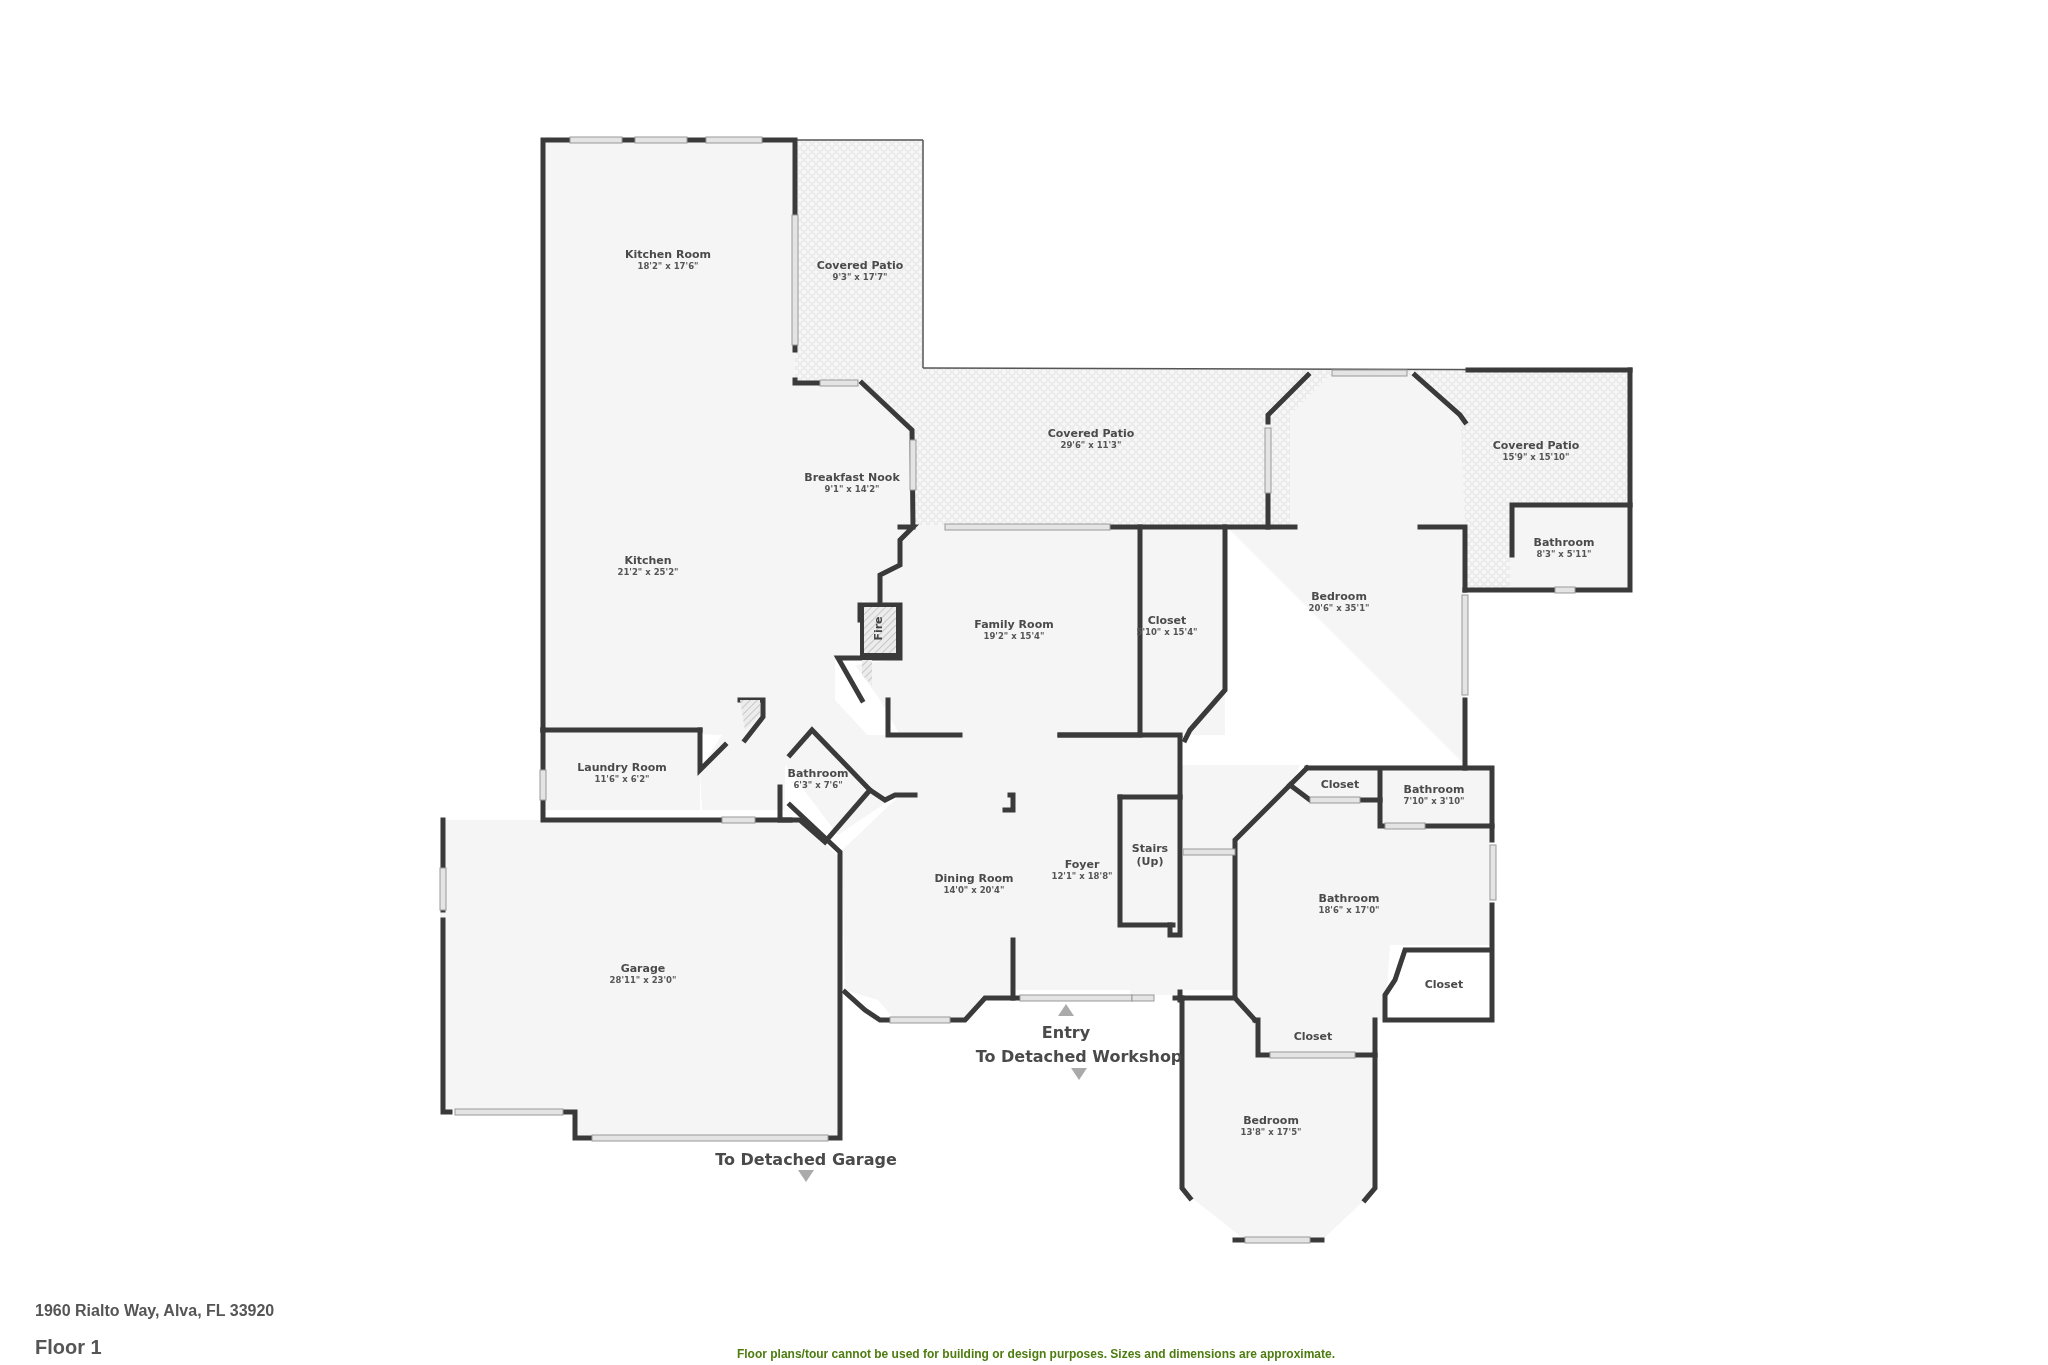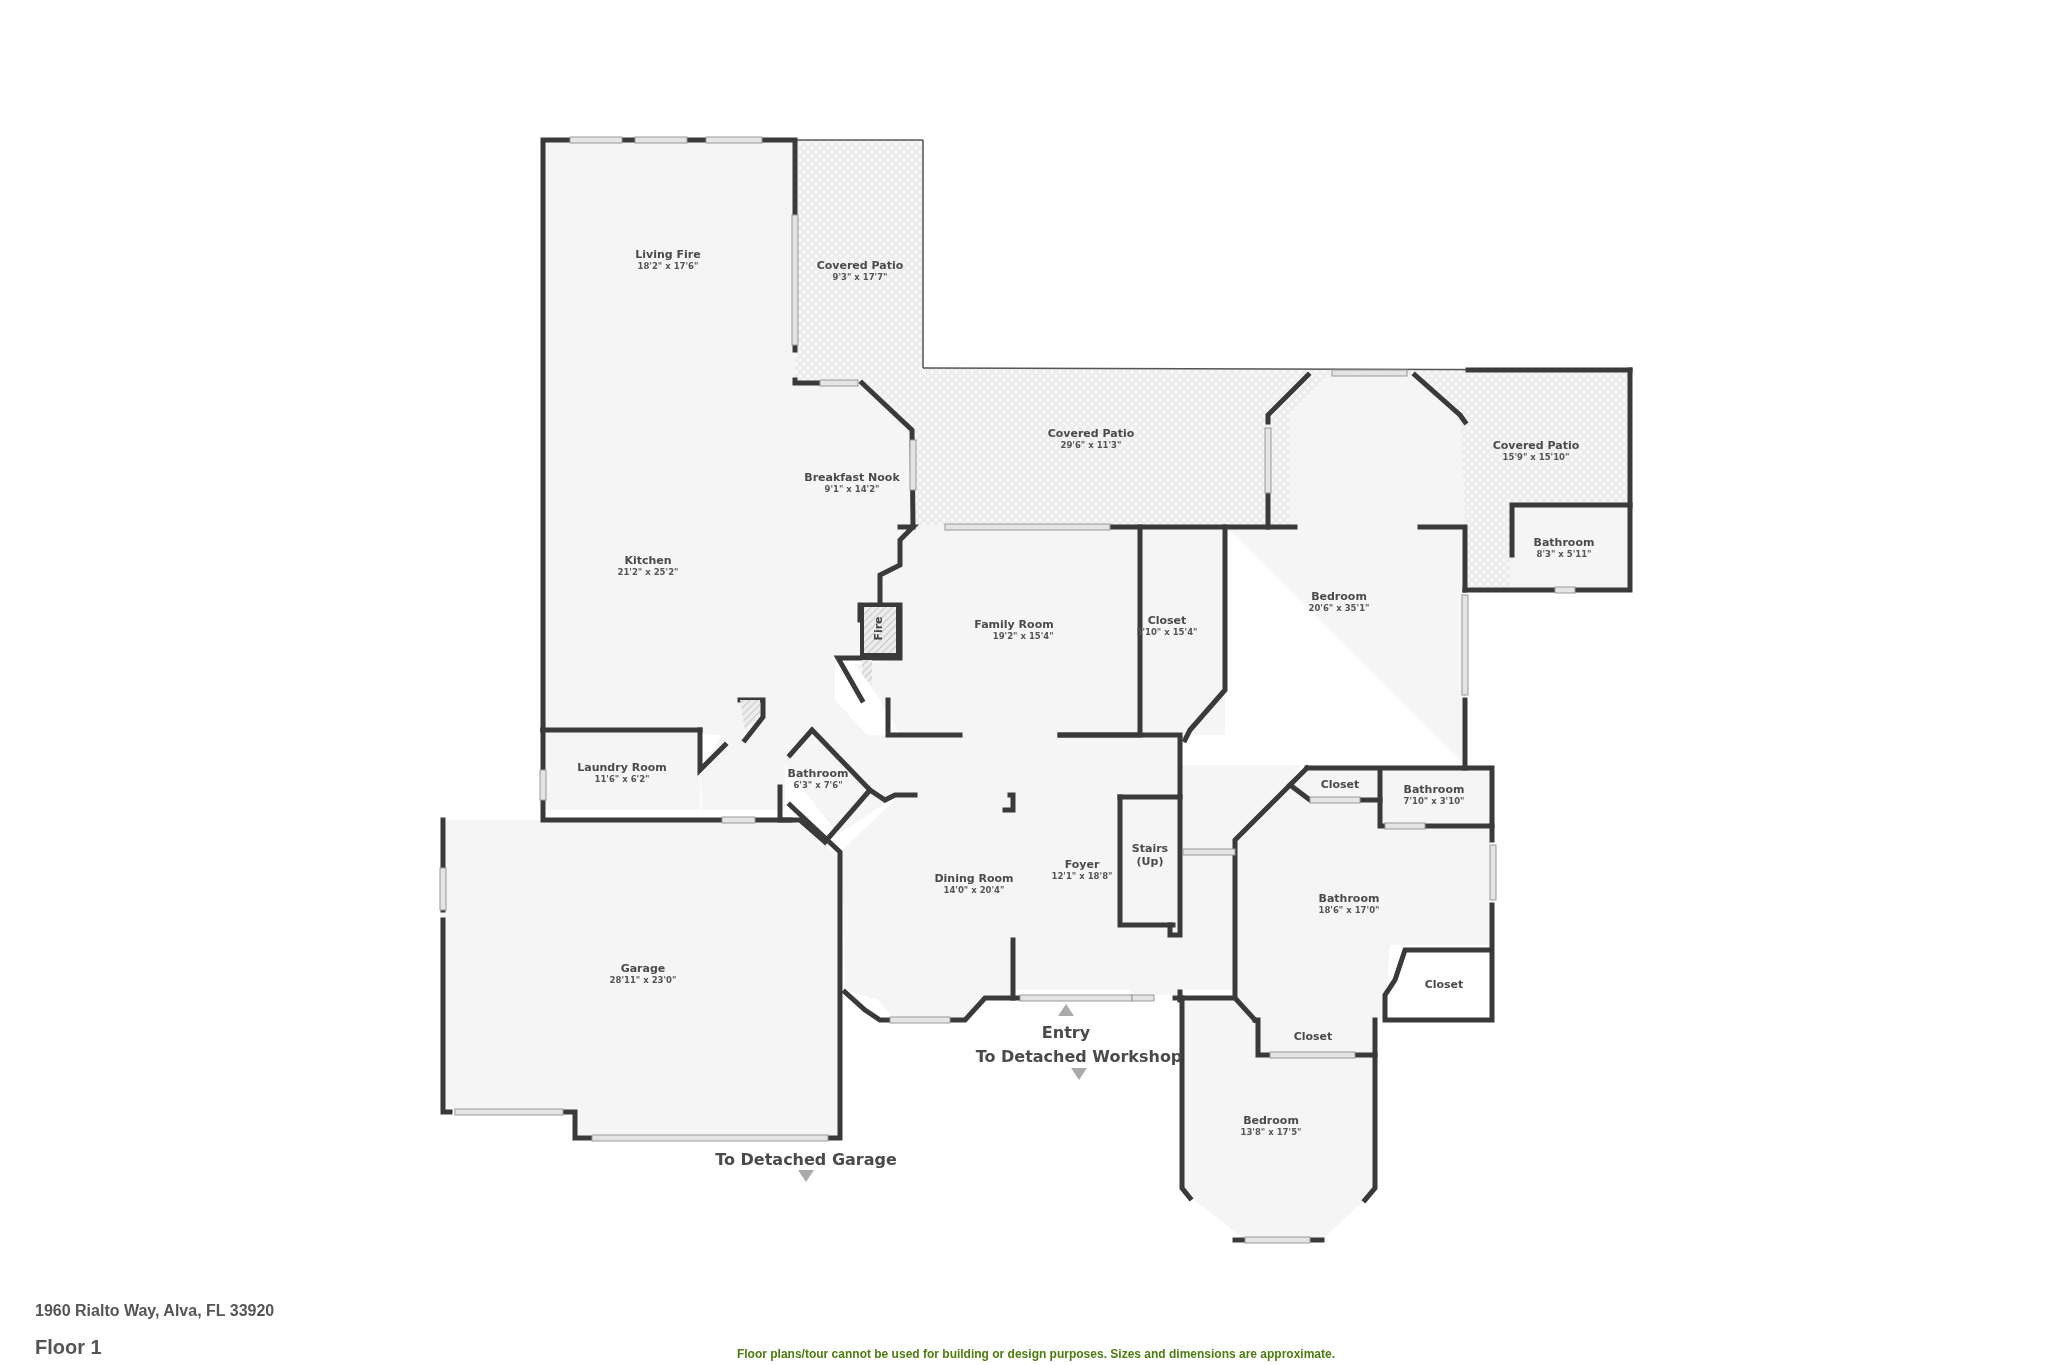--- a/index.html
+++ b/index.html
@@ -150,21 +150,21 @@
   </g>
 
   <g>
     <rect x="862" y="605" width="36" height="50" fill="url(#hatch)" stroke="#3a3a3a" stroke-width="4"></rect>
     <polygon points="862,660 872,660 872,685 862,675" fill="url(#hatch)"></polygon>
     <polygon points="740,700 760,700 760,715 745,730" fill="url(#hatch)"></polygon>
   </g>
 </svg>
 
 <div class="lbl" style="left:668px;top:248px;">
-  <div class="rname">Living Fire</div>
+  <div class="rname">Kitchen Room</div>
   <div class="rdim">18'2" x 17'6"</div>
 </div>
 <div class="lbl" style="left:860px;top:259px;">
   <div class="rname">Covered Patio</div>
   <div class="rdim">9'3" x 17'7"</div>
 </div>
 <div class="lbl" style="left:1091px;top:427px;">
   <div class="rname">Covered Patio</div>
   <div class="rdim">29'6" x 11'3"</div>
 </div>
@@ -181,21 +181,21 @@
   <div class="rdim">8'3" x 5'11"</div>
 </div>
 <div class="lbl" style="left:648px;top:554px;">
   <div class="rname">Kitchen</div>
   <div class="rdim">21'2" x 25'2"</div>
 </div>
 <div class="lbl" style="left:1339px;top:590px;">
   <div class="rname">Bedroom</div>
   <div class="rdim">20'6" x 35'1"</div>
 </div>
-<div class="lbl" style="left:1014px;top:618px;text-align:right;">
+<div class="lbl" style="left:1014px;top:618px;">
   <div class="rname">Family Room</div>
   <div class="rdim">19'2" x 15'4"</div>
 </div>
 <div class="lbl" style="left:1167px;top:614px;">
   <div class="rname">Closet</div>
   <div class="rdim">5'10" x 15'4"</div>
 </div>
 <div class="lbl" style="left:622px;top:761px;">
   <div class="rname">Laundry Room</div>
   <div class="rdim">11'6" x 6'2"</div>

